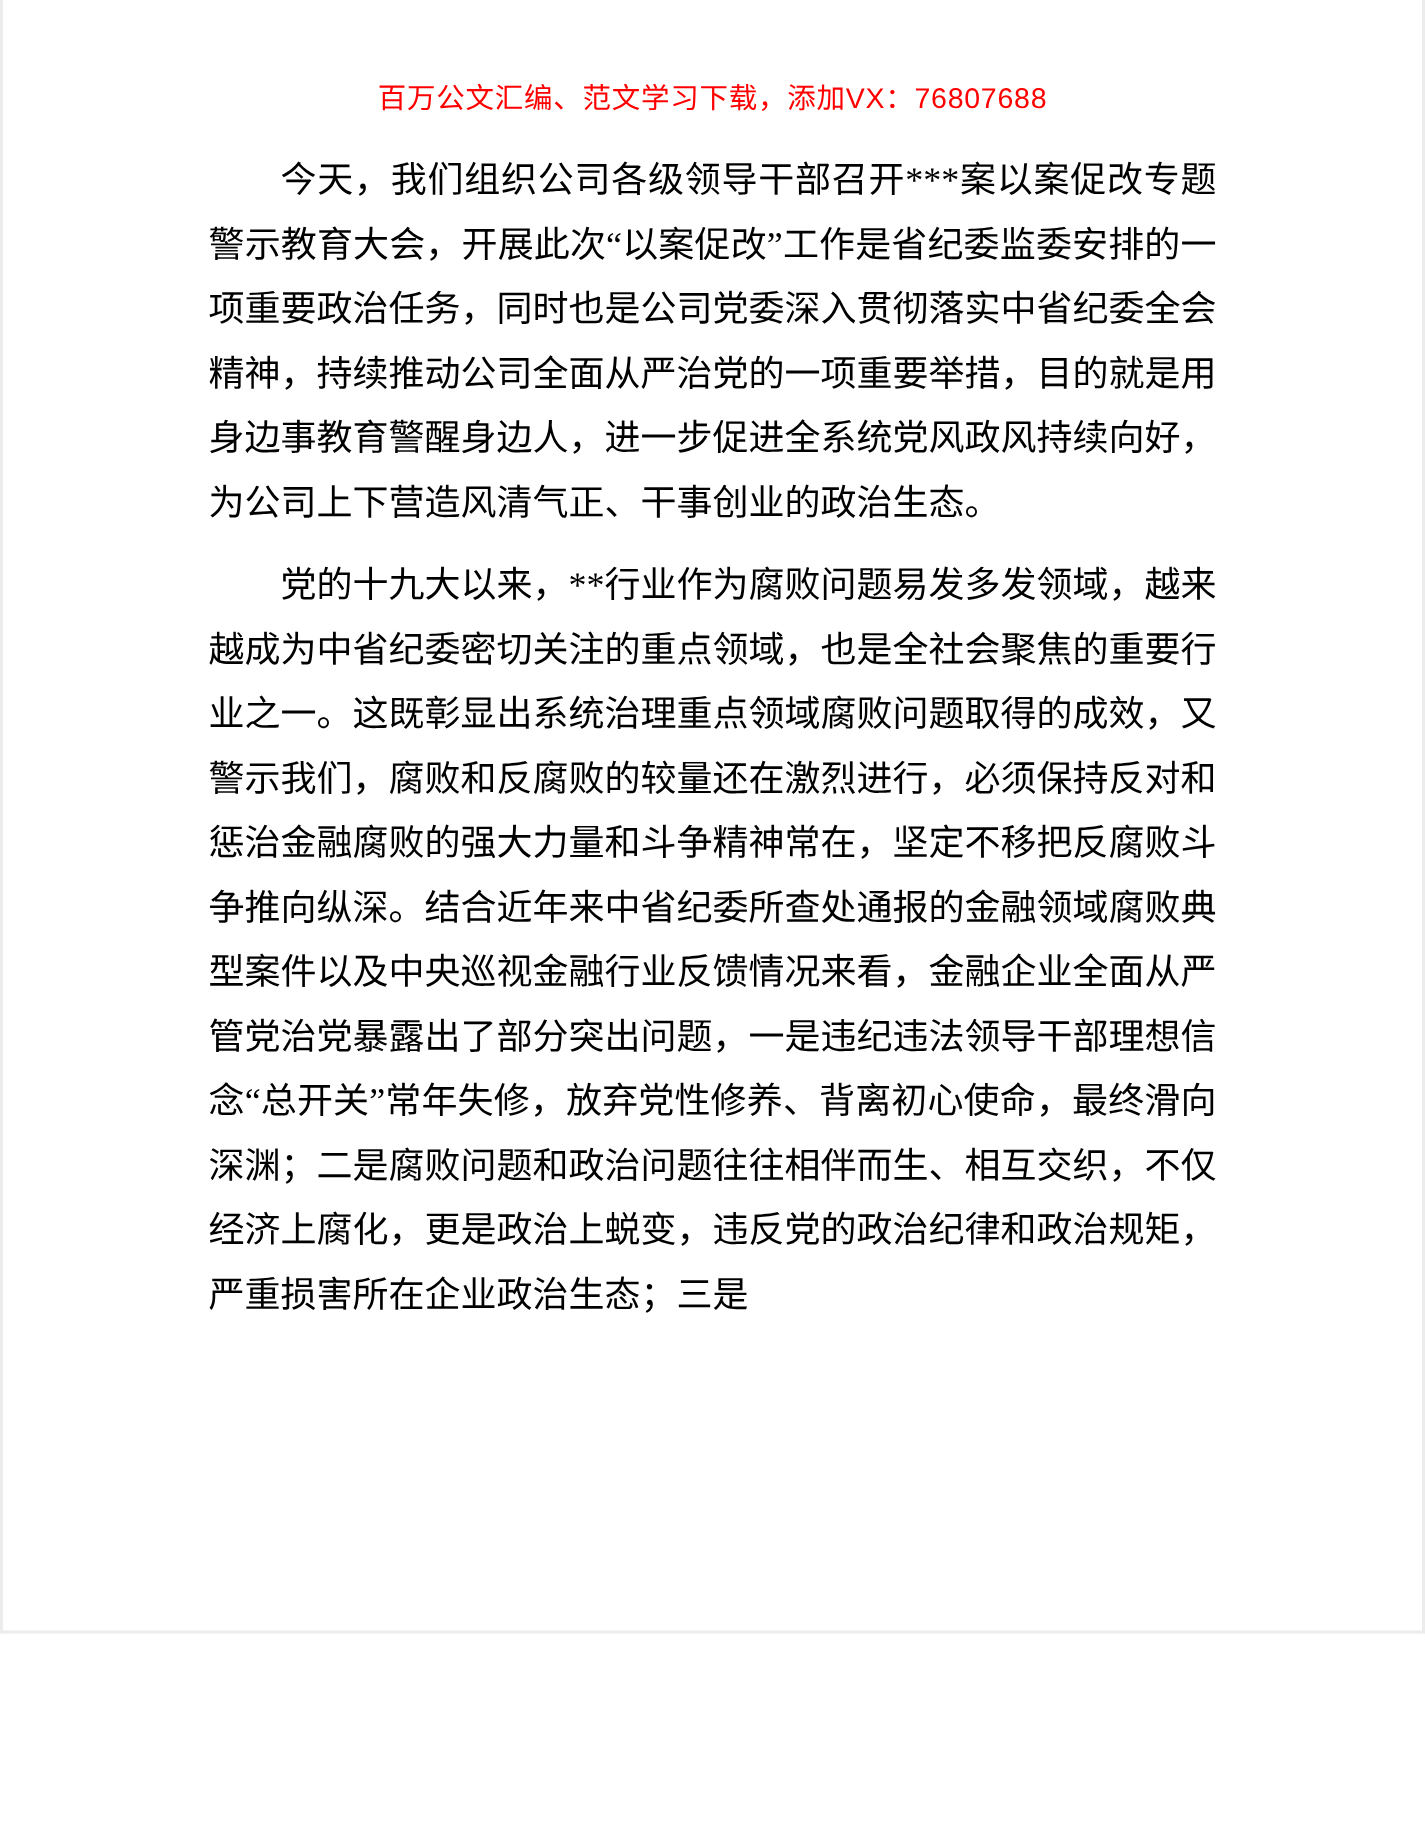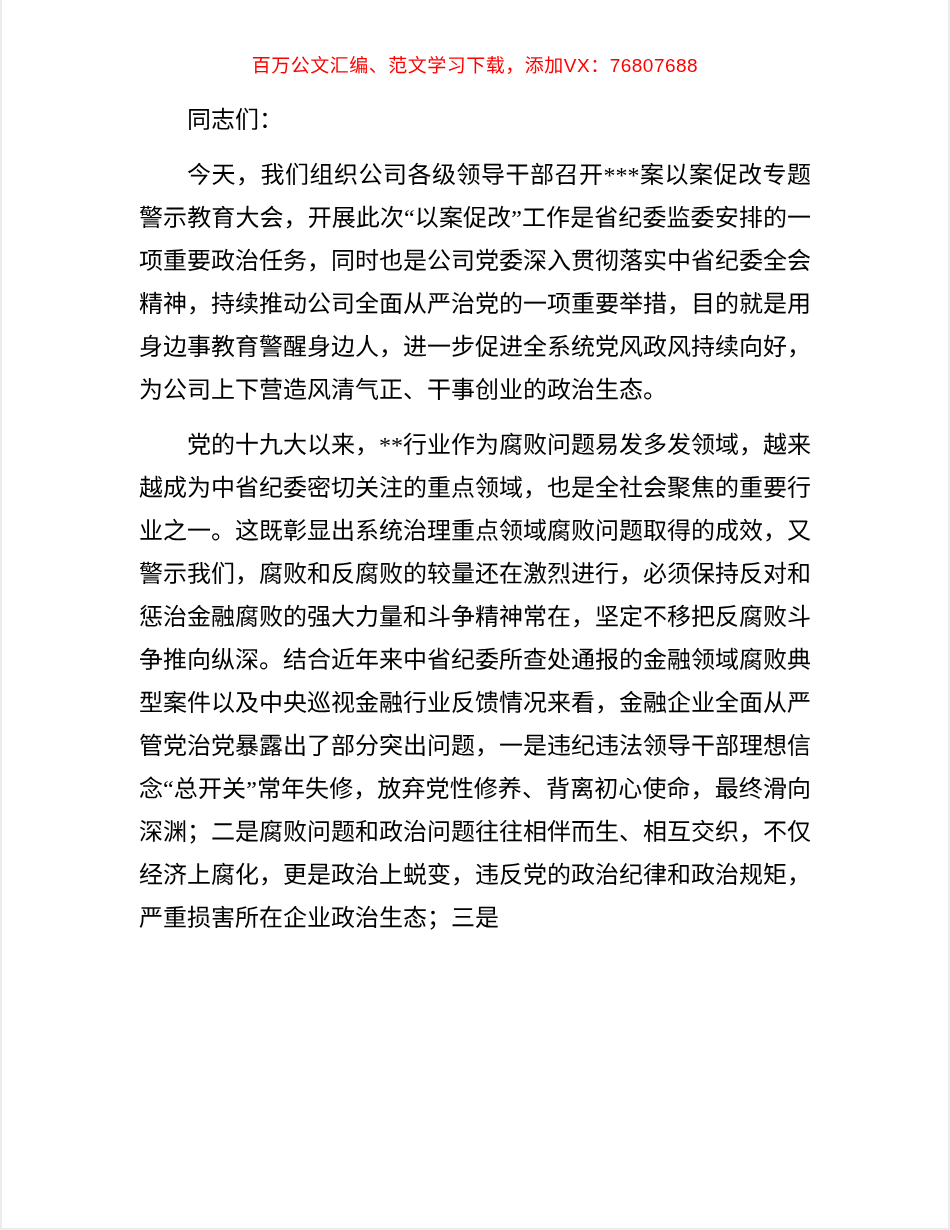--- a/index.html
+++ b/index.html
@@ -6,21 +6,21 @@
   html, body { margin: 0; padding: 0; }
   body {
     width: 950px;
     height: 1230px;
     background: #ffffff;
     overflow: hidden;
     font-family: "Liberation Serif", "DejaVu Serif", serif;
   }
   .page {
     width: 950px;
-    height: 1230px;
+    height: 1089px;
     background: #ffffff;
     border-left: 2px solid #ececec;
     border-right: 2px solid #ececec;
     border-bottom: 2px solid #ececec;
     position: relative;
   }
   .watermark {
     padding-top: 50px;
     text-align: center;
     font-size: 19px;
@@ -57,18 +57,17 @@
 </style>
 </head>
 <body>
 
 <div class="page">
 
   <div class="watermark">百万公文汇编、范文学习下载，添加VX：76807688</div>
 
 
   <div class="doc-body">
-    <p>同志们：</p>
     <p>今天，我们组织公司各级领导干部召开***案以案促改专题警示教育大会，开展此次“以案促改”工作是省纪委监委安排的一项重要政治任务，同时也是公司党委深入贯彻落实中省纪委全会精神，持续推动公司全面从严治党的一项重要举措，目的就是用身边事教育警醒身边人，进一步促进全系统党风政风持续向好，为公司上下营造风清气正、干事创业的政治生态。</p>
     <p>党的十九大以来，**行业作为腐败问题易发多发领域，越来越成为中省纪委密切关注的重点领域，也是全社会聚焦的重要行业之一。这既彰显出系统治理重点领域腐败问题取得的成效，又警示我们，腐败和反腐败的较量还在激烈进行，必须保持反对和惩治金融腐败的强大力量和斗争精神常在，坚定不移把反腐败斗争推向纵深。结合近年来中省纪委所查处通报的金融领域腐败典型案件以及中央巡视金融行业反馈情况来看，金融企业全面从严管党治党暴露出了部分突出问题，一是违纪违法领导干部理想信念“总开关”常年失修，放弃党性修养、背离初心使命，最终滑向深渊；二是腐败问题和政治问题往往相伴而生、相互交织，不仅经济上腐化，更是政治上蜕变，违反党的政治纪律和政治规矩，严重损害所在企业政治生态；三是</p>
   </div>
 
 </div>
 
 </body></html>

